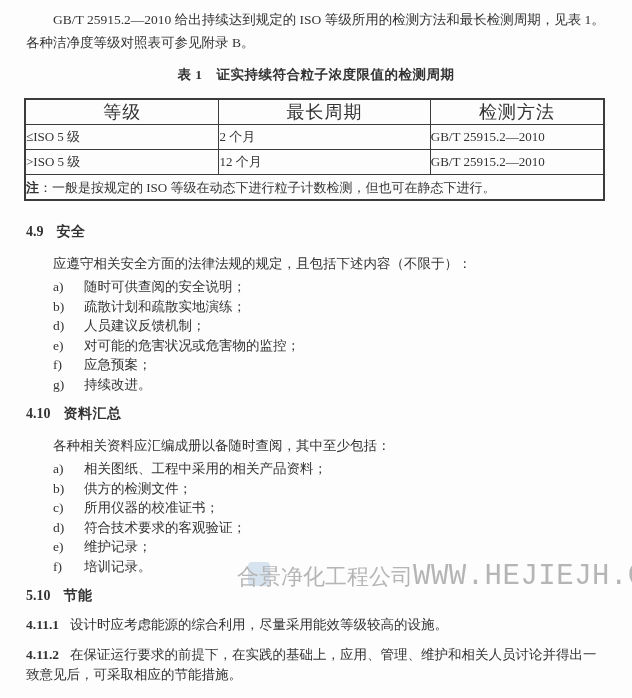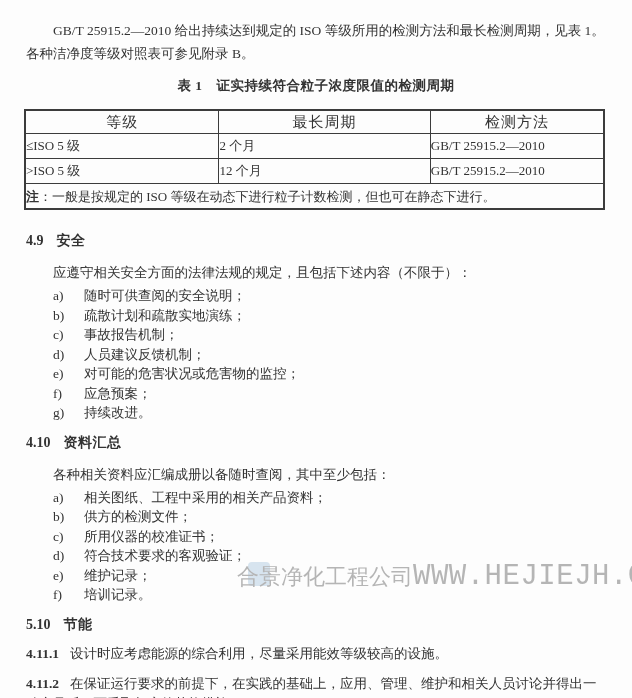--- a/index.html
+++ b/index.html
@@ -8,38 +8,38 @@
     width:632px;height:698px;
     margin:0 auto;
     background:#fdfdfd;
     overflow:hidden;
     font-family:"Liberation Serif","DejaVu Serif",serif;
     color:#333333;
     font-size:13.5px;
   }
   .content{padding:0 26px;position:relative;z-index:2;}
   .para{margin:0;line-height:23px;}
-  .para.first{margin-top:19px;text-indent:2em;}
+  .para.first{margin-top:8px;text-indent:2em;}
   .sec-para{margin:13px 0 3px 0;line-height:20px;text-indent:2em;}
   .table-caption{
     margin-top:12px;text-align:center;
     font-weight:bold;font-size:13.5px;letter-spacing:.5px;
   }
   .cap-label{margin-right:14px;}
   table.data-table{
     border-collapse:collapse;
     width:581px;margin-left:-2px;margin-top:14px;
     table-layout:fixed;
   }
   table.data-table,table.data-table td,table.data-table th{
     border:1px solid #3c3c3c;
   }
   table.data-table{border-width:2px;}
   table.data-table th{
-    font-weight:normal;font-size:15px;height:22px;padding:0;
+    font-weight:normal;font-size:18px;height:22px;padding:0;
     letter-spacing:1px;
   }
   table.data-table td{
     font-size:13px;height:24px;padding:0;text-align:left;
   }
   td.note-cell{
     text-align:left;padding:2px 8px 2px 13px;line-height:19px;
   }
   .bold{font-weight:bold;}
   .heading{
@@ -119,21 +119,20 @@
     </tbody>
       </table>
 
     <div class="heading">
       <span class="h-num">4.9</span><span>安全</span>
     </div>
     <p class="sec-para">应遵守相关安全方面的法律法规的规定，且包括下述内容（不限于）：</p>
     <div class="list">
       <div class="item"><span class="letter">a)</span><span>随时可供查阅的安全说明；</span></div>
       <div class="item"><span class="letter">b)</span><span>疏散计划和疏散实地演练；</span></div>
-      <div class="item"><span class="letter">c)</span><span>事故报告机制；</span></div>
       <div class="item"><span class="letter">d)</span><span>人员建议反馈机制；</span></div>
       <div class="item"><span class="letter">e)</span><span>对可能的危害状况或危害物的监控；</span></div>
       <div class="item"><span class="letter">f)</span><span>应急预案；</span></div>
       <div class="item"><span class="letter">g)</span><span>持续改进。</span></div>
     </div>
 
     <div class="heading heading-small-gap">
       <span class="h-num">4.10</span><span>资料汇总</span>
     </div>
     <p class="sec-para">各种相关资料应汇编成册以备随时查阅，其中至少包括：</p>

